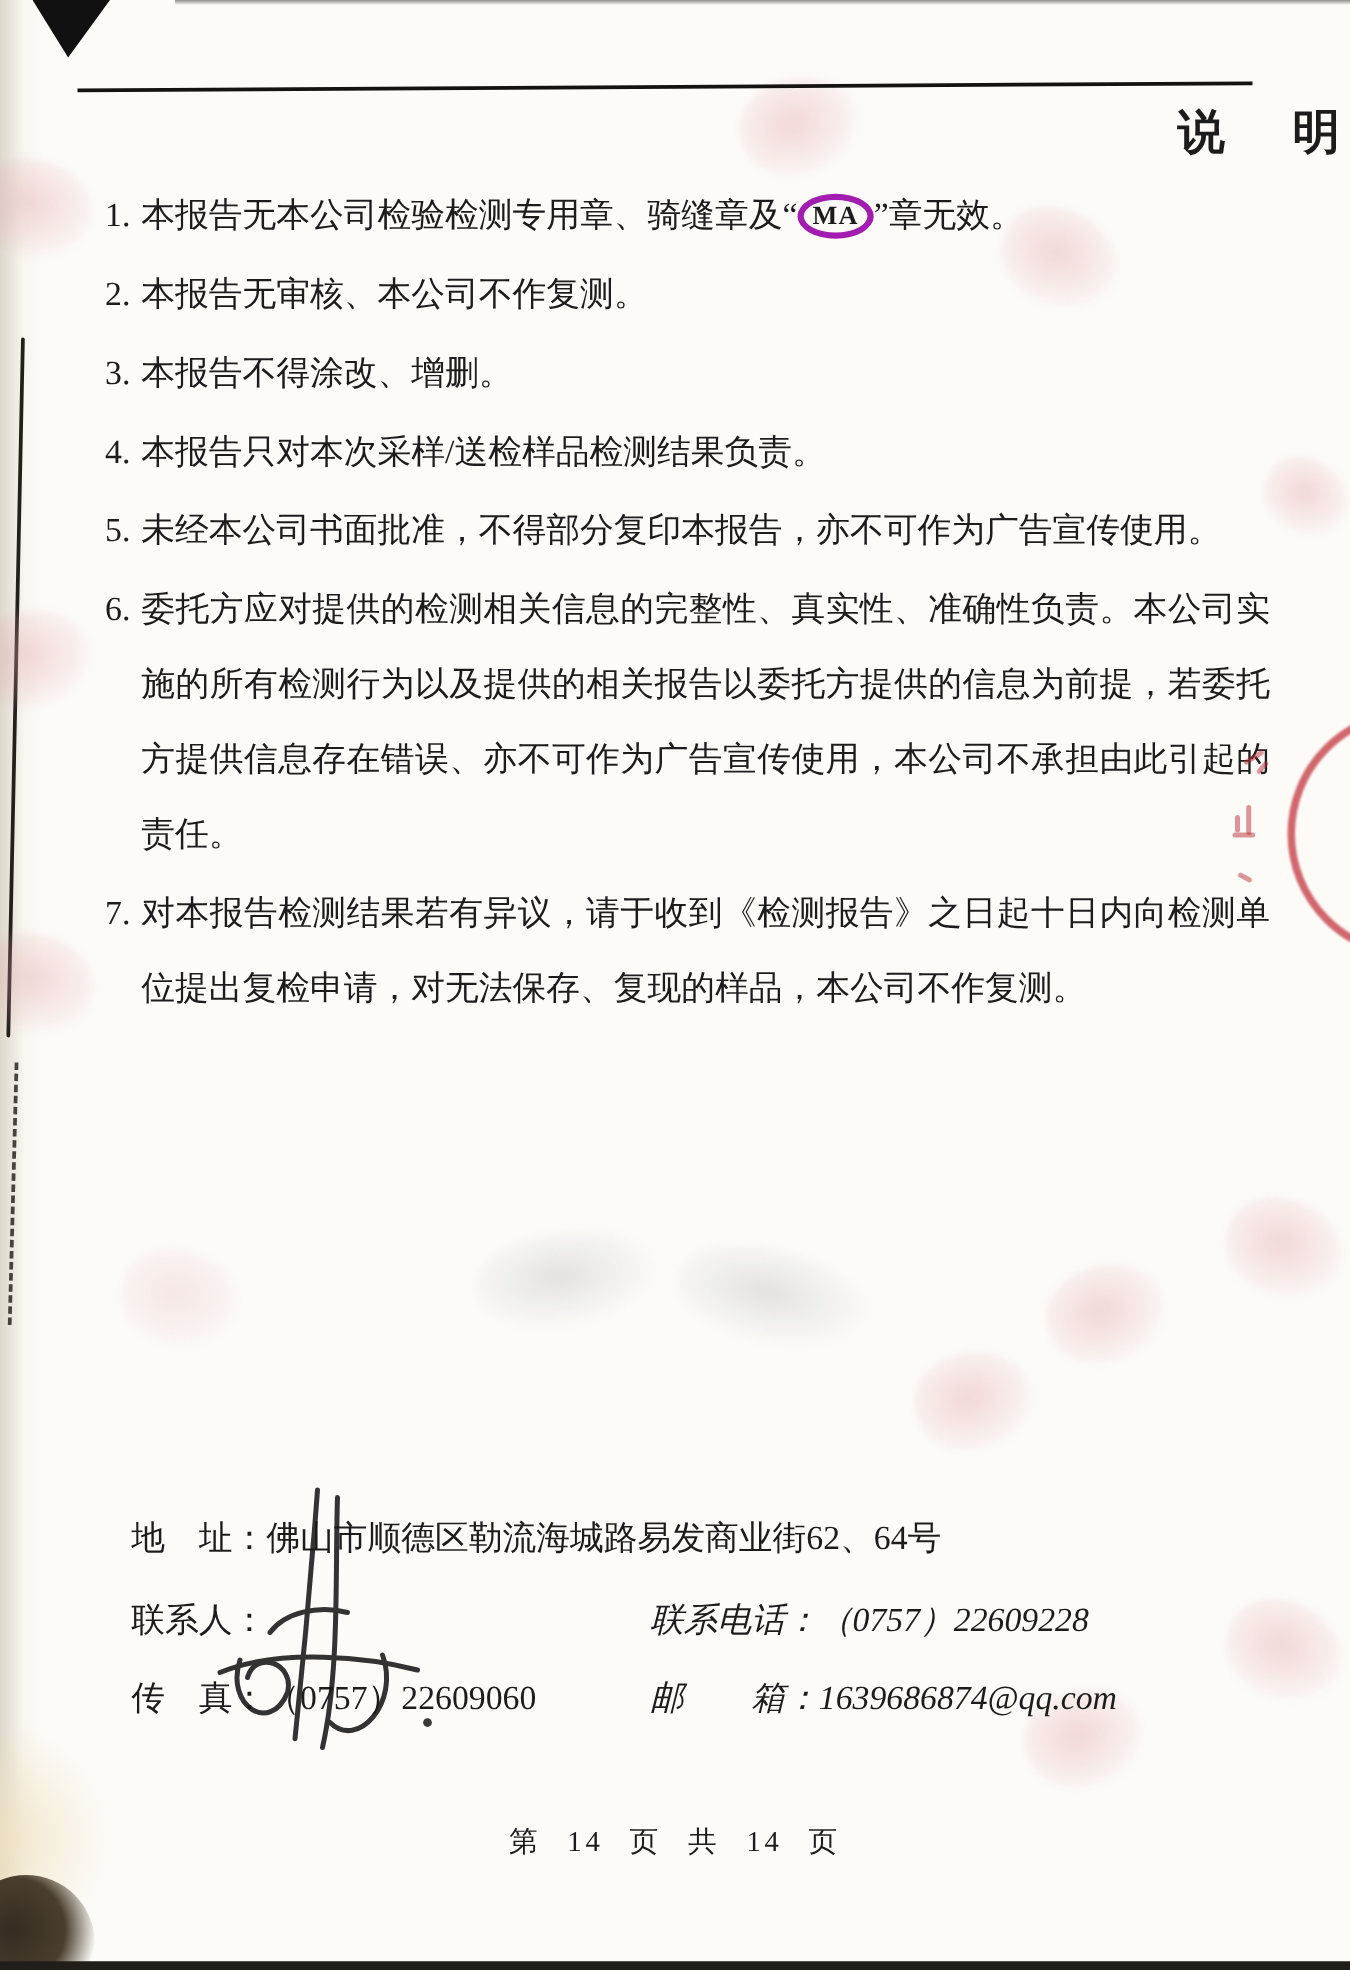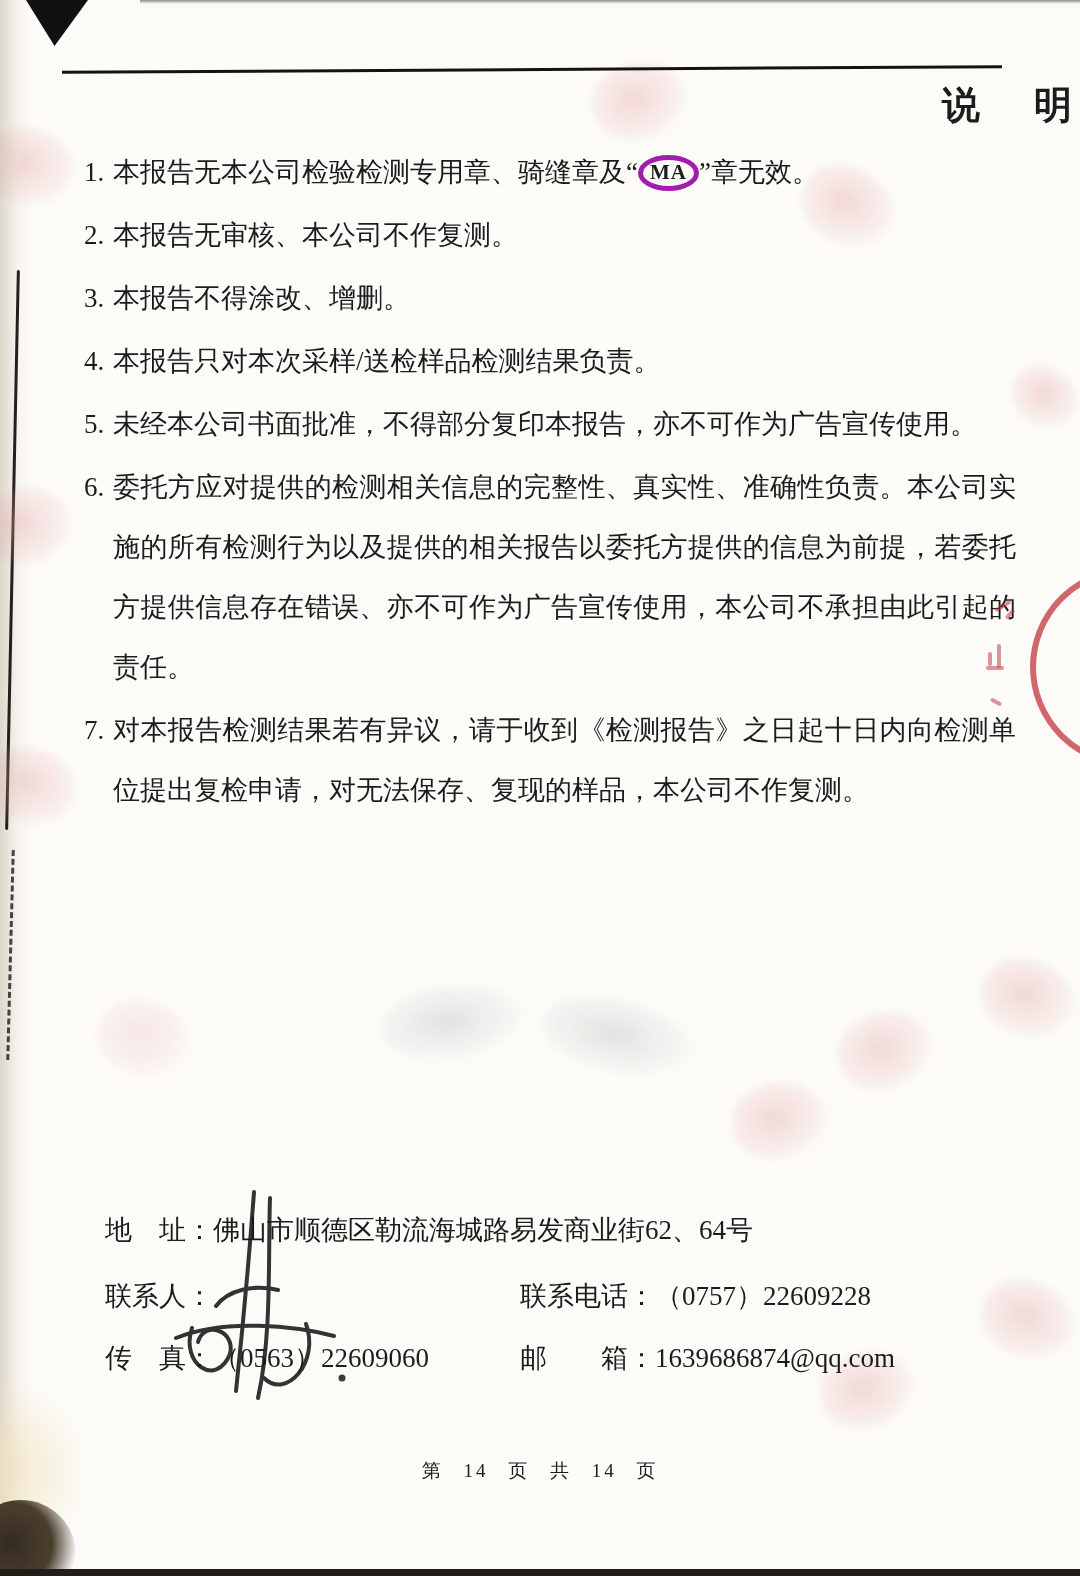--- a/index.html
+++ b/index.html
@@ -39,24 +39,24 @@
   .cma{display:inline-block;border:5px solid #a21caf;border-radius:50%;padding:0 7px 1px 7px;
     font-size:21px;font-weight:bold;line-height:25px;vertical-align:2px;letter-spacing:1px;}
   
   .stamp-clip{position:absolute;right:0;top:558px;width:78px;height:215px;overflow:hidden;}
   .stamp-arc{position:absolute;left:28px;top:9px;width:188px;height:188px;border-radius:50%;
     border:6px solid rgba(192,46,56,.72);filter:blur(.7px);}
   .smark{position:absolute;background:rgba(185,45,55,.5);border-radius:2px;filter:blur(.4px);}
   
   .contact{position:absolute;left:78px;top:1212px;width:950px;font-size:27px;}
   .crow{position:absolute;left:0;white-space:nowrap;margin-left:27px;}
-  .c2{position:absolute;left:442px;white-space:nowrap;}
+  .c2{position:absolute;left:442px;white-space:nowrap;font-style:italic;}
   .sig{position:absolute;left:158px;top:1186px;}
   
-  .page-foot{position:absolute;left:0;right:0;top:1458px;text-align:center;font-size:19px;word-spacing:12px;letter-spacing:3px;}
+  .page-foot{position:absolute;left:0;right:0;top:1458px;text-align:center;font-size:23px;word-spacing:12px;letter-spacing:3px;}
 </style>
 </head>
 <body>
 
 <div class="page">
 
   <div class="edge-left"></div>
   <div class="spine-line"></div>
   <div class="spine-dash"></div>
   <div class="corner-tri"></div>
@@ -128,21 +128,21 @@
     <div class="crow" style="top:0;">
       <span>地　址：</span><span>佛山市顺德区勒流海城路易发商业街62、64号</span>
     </div>
     <div class="crow" style="top:66px;">
       <span>联系人：</span>
     </div>
     <div class="c2" style="top:66px;">
       <span>联系电话：</span><span>（0757）22609228</span>
     </div>
     <div class="crow" style="top:128px;">
-      <span>传　真：</span><span>（0563）22609060</span>
+      <span>传　真：</span><span>（0757）22609060</span>
     </div>
     <div class="c2" style="top:128px;">
       <span>邮　　箱：</span><span>1639686874@qq.com</span>
     </div>
   </div>
 
   <svg class="sig" width="195" height="225" viewBox="0 0 195 225">
     <g fill="none" stroke="#181818" stroke-width="4" stroke-linecap="round" opacity="0.88">
       <path d="M96,6 C92,60 86,130 78,205"></path>
       <path d="M112,12 C110,70 114,150 100,212"></path>

